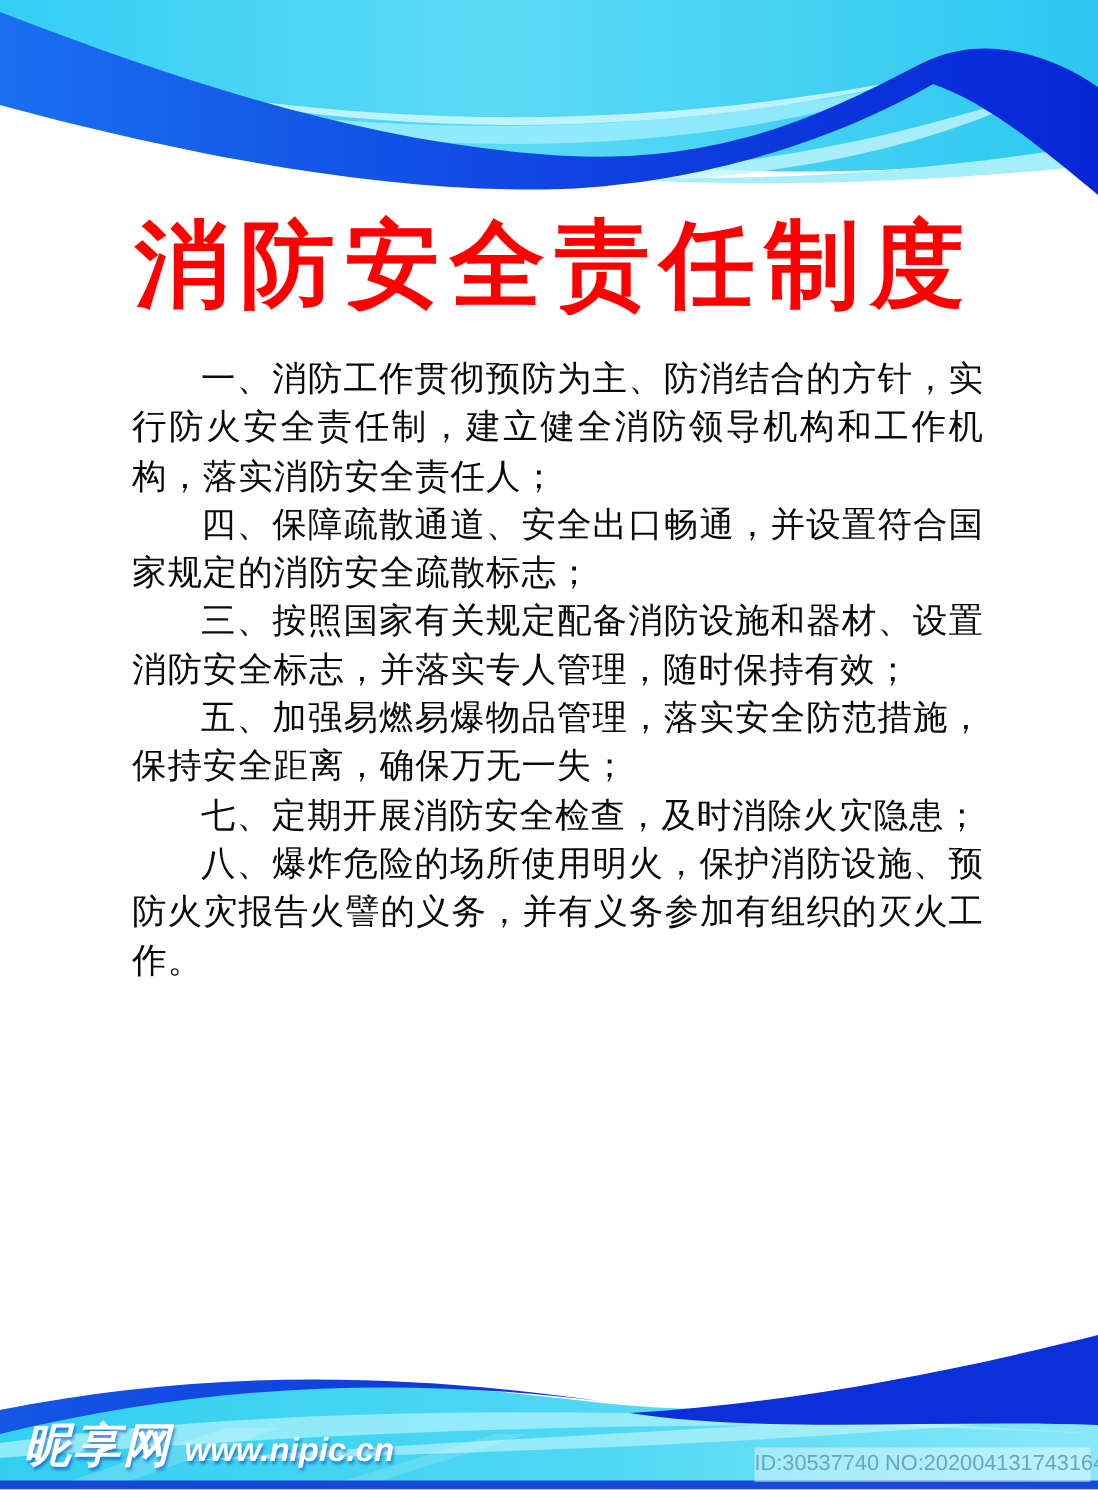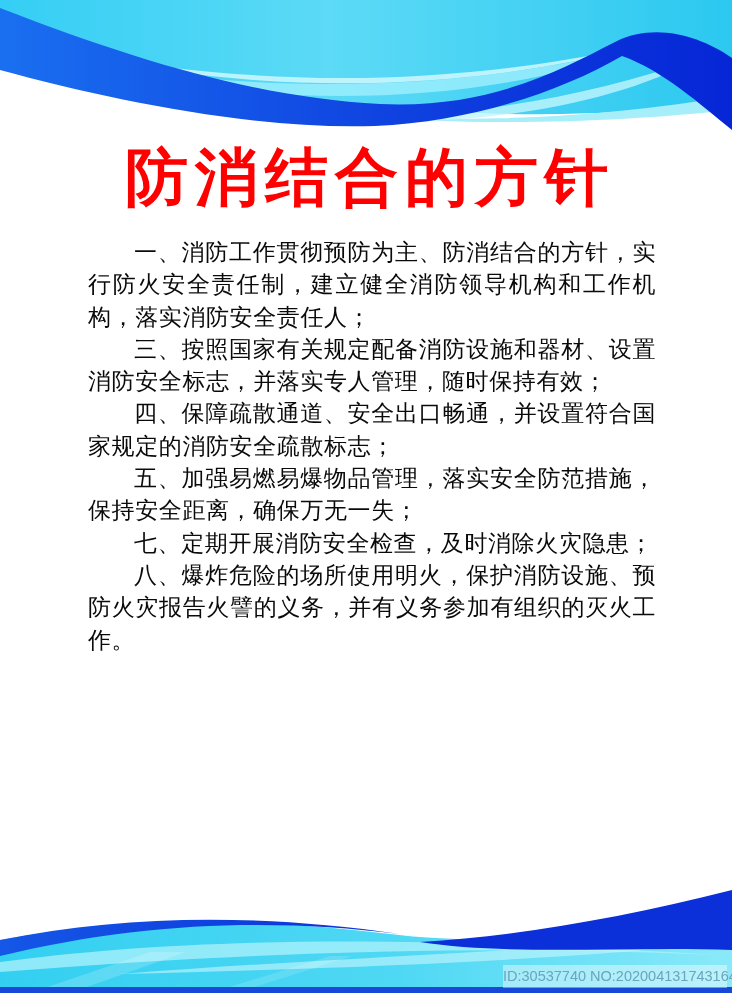--- a/index.html
+++ b/index.html
@@ -83,26 +83,26 @@
     <path d="M90,56 C270,86 440,88 640,46 C450,96 250,92 90,56 Z" fill="#c9f6fd" opacity="0.9"></path>
 
     <path d="M732,96 C600,118 470,124 350,114 C470,128 620,122 732,110 Z" fill="#a5eefa"></path>
     <path d="M230,116 C420,126 560,106 700,58 C580,122 400,132 230,116 Z" fill="#c2f5fd" opacity="0.8"></path>
 
     <path d="M0,8 C140,62 260,98 380,104 C490,109 560,70 615,42 C655,22 700,36 732,58
              L732,130
              C700,104 662,70 622,56 C560,92 470,122 375,126 C255,130 110,100 0,70 Z" fill="url(#blueGradTop)"></path>
   </svg>
 
-  <h1 class="poster-title">防消结合的方针</h1>
+  <h1 class="poster-title">消防安全责任制度</h1>
 
   <main class="rules">
     <p>一、消防工作贯彻预防为主、防消结合的方针，实行防火安全责任制，建立健全消防领导机构和工作机构，落实消防安全责任人；</p>
+    <p>四、保障疏散通道、安全出口畅通，并设置符合国家规定的消防安全疏散标志；</p>
     <p>三、按照国家有关规定配备消防设施和器材、设置消防安全标志，并落实专人管理，随时保持有效；</p>
-    <p>四、保障疏散通道、安全出口畅通，并设置符合国家规定的消防安全疏散标志；</p>
     <p>五、加强易燃易爆物品管理，落实安全防范措施，保持安全距离，确保万无一失；</p>
     <p>七、定期开展消防安全检查，及时消除火灾隐患；</p>
     <p>八、爆炸危险的场所使用明火，保护消防设施、预防火灾报告火譬的义务，并有义务参加有组织的灭火工作。</p>
   </main>
 
   <svg class="wave-footer" viewBox="0 0 732 133" preserveAspectRatio="none" aria-hidden="true">
     <defs>
       <linearGradient id="cyanGradBot" x1="0" y1="0" x2="1" y2="0">
         <stop offset="0" stop-color="#33cff1"></stop>
         <stop offset="0.55" stop-color="#4fd8f4"></stop>
@@ -121,16 +121,19 @@
     <path d="M30,133 L150,92 L186,92 L70,133 Z" fill="#ffffff" opacity="0.18"></path>
     <path d="M210,133 L330,96 L352,96 L236,133 Z" fill="#ffffff" opacity="0.14"></path>
 
     <path d="M0,80 C130,54 260,54 400,74 C270,58 140,62 0,96 Z" fill="url(#blueGradBot)"></path>
 
     <path d="M732,30 C620,58 520,76 420,82 C510,96 630,86 732,90 Z" fill="#0b2fd8"></path>
 
     <rect x="0" y="127" width="732" height="6" fill="#1748d8"></rect>
   </svg>
 
+  <div class="watermark">
+    <span class="site-name">昵享网</span><span class="site-url">www.nipic.cn</span>
+  </div>
 
   <div class="id-bar">ID:30537740 NO:20200413174316446717</div>
 
 </div>
 
 </body></html>

